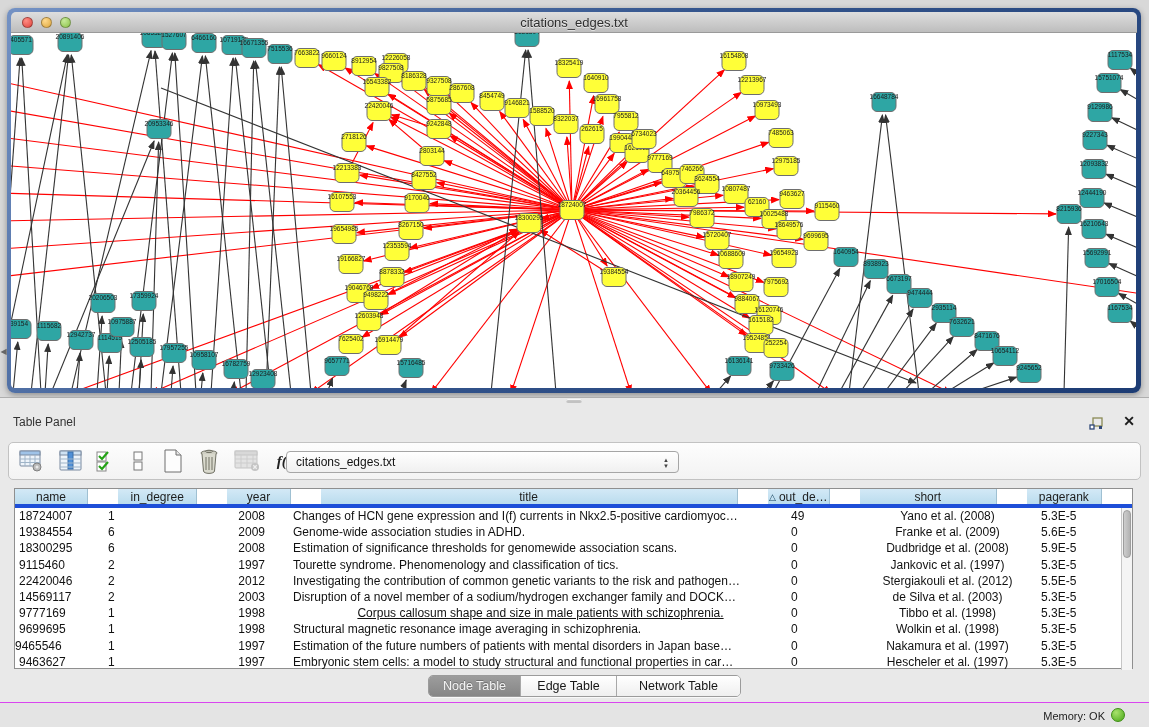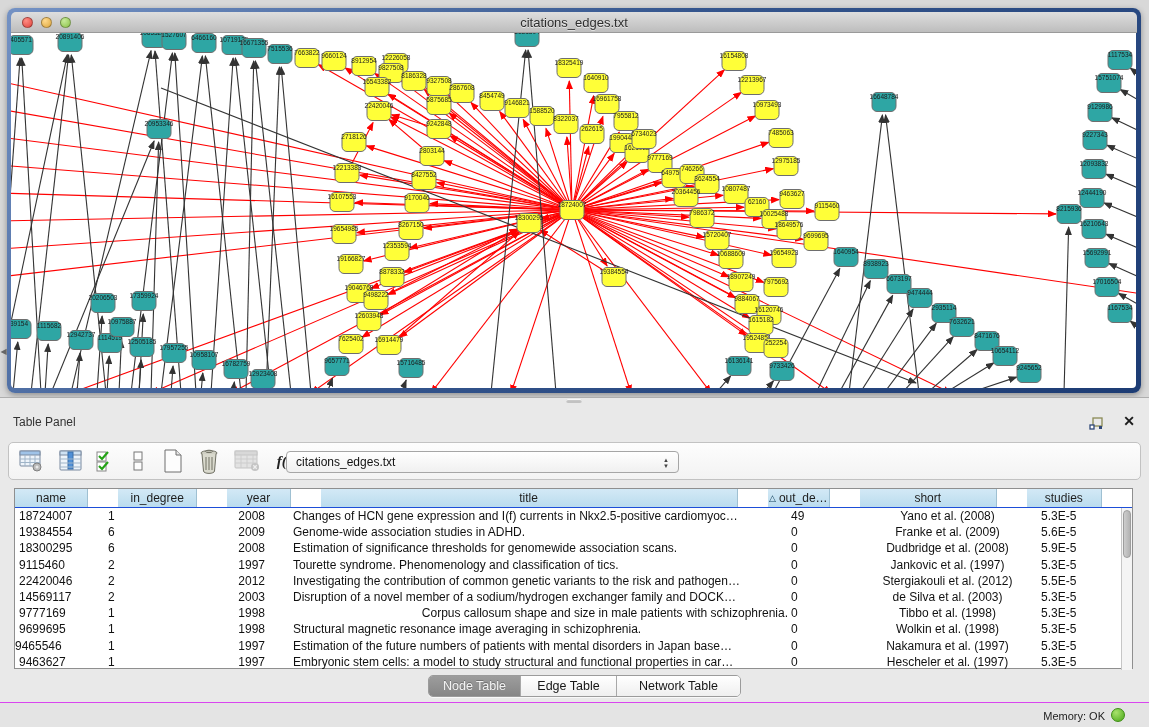--- a/index.html
+++ b/index.html
@@ -45,21 +45,21 @@
   .fx { font-family:"Liberation Serif", serif; font-style:italic; font-weight:bold; font-size:15px; color:#222; }
   .combo { position:absolute; left:277px; top:8px; width:393px; height:22px;
     background:linear-gradient(#ffffff,#f0f0f0); border:1px solid #a6a6a6; border-radius:4px;
     font-size:12px; color:#111; display:flex; align-items:center; padding-left:9px; cursor:pointer; }
   .combo .stepper { position:absolute; right:7px; top:2px; width:10px; height:18px;
     display:flex; flex-direction:column; align-items:center; justify-content:center; gap:1px; }
   .combo .stepper span { font-size:6px; line-height:5px; color:#444; }
 
   .grid { position:absolute; left:14px; top:90px; width:1119px; height:181px;
     background:#fff; border:1px solid #8f8f8f; }
-  .grid-head { display:flex; height:19px; border-bottom:1px solid #1d4ed8;gap:30px; }
+  .grid-head { display:flex; height:19px; border-bottom:4px solid #1d4ed8;gap:30px; }
   .gh-cell { background:linear-gradient(#d3e9f6,#badcee); border-right:1px solid #9fc0d2;
     font-size:12px; color:#1d1d1d; display:flex; align-items:center; justify-content:center;
     overflow:hidden; white-space:nowrap; cursor:pointer; }
   .gh-cell .sortglyph { font-size:9px; margin-right:3px; color:#13405c; }
   .gh-scroll { background:linear-gradient(#d3e9f6,#badcee); flex:1; }
   .grid-body { position:relative; height:162px; overflow:hidden; }
   .g-row { display:flex; height:16.2px; line-height:16.2px; font-size:12px; color:#111; cursor:default; }
   .g-cell { overflow:hidden; white-space:nowrap; }
   .vscroll { position:absolute; right:0; top:19px; width:11px; height:162px;
     background:#f4f4f4; border-left:1px solid #c6c6c6; }
@@ -600,21 +600,21 @@
             <span>title</span>
           </div>
           <div class="gh-cell" style="width: 76px;">
             <span class="sortglyph">△</span>
             <span>out_de…</span>
           </div>
           <div class="gh-cell" style="width: 167px;">
             <span>short</span>
           </div>
           <div class="gh-cell" style="width: 92px;">
-            <span>studies</span>
+            <span>pagerank</span>
           </div>
           <div class="gh-scroll"></div>
         </div>
       <div class="grid-body" id="grid-body">
           <div class="g-row">
             <div class="g-cell" style="width: 89px; text-align: left; padding-left: 4px;">18724007</div>
             <div class="g-cell" style="width: 97px; text-align: left; padding-left: 4px;">1</div>
             <div class="g-cell" style="width: 77px; text-align: right; padding-right: 13px;">2008</div>
             <div class="g-cell" style="width: 510px; text-align: left; padding-left: 15px;">Changes of HCN gene expression and I(f) currents in Nkx2.5-positive cardiomyoc…</div>
             <div class="g-cell" style="width: 76px; text-align: left; padding-left: 3px;">49</div>
@@ -663,21 +663,21 @@
             <div class="g-cell" style="width: 77px; text-align: right; padding-right: 13px;">2003</div>
             <div class="g-cell" style="width: 510px; text-align: left; padding-left: 15px;">Disruption of a novel member of a sodium/hydrogen exchanger family and DOCK…</div>
             <div class="g-cell" style="width: 76px; text-align: left; padding-left: 3px;">0</div>
             <div class="g-cell" style="width: 167px; text-align: center;">de Silva et al. (2003)</div>
             <div class="g-cell" style="width: 92px; text-align: left; padding-left: 10px;">5.3E-5</div>
           </div>
           <div class="g-row">
             <div class="g-cell" style="width: 89px; text-align: left; padding-left: 4px;">9777169</div>
             <div class="g-cell" style="width: 97px; text-align: left; padding-left: 4px;">1</div>
             <div class="g-cell" style="width: 77px; text-align: right; padding-right: 13px;">1998</div>
-            <div class="g-cell" style="width: 510px; text-align: right; padding-left: 15px;">Corpus callosum shape and size in male patients with schizophrenia.</div>
+            <div class="g-cell" style="width: 510px; text-align: center; padding-left: 15px; text-decoration: underline;">Corpus callosum shape and size in male patients with schizophrenia.</div>
             <div class="g-cell" style="width: 76px; text-align: left; padding-left: 3px;">0</div>
             <div class="g-cell" style="width: 167px; text-align: center;">Tibbo et al. (1998)</div>
             <div class="g-cell" style="width: 92px; text-align: left; padding-left: 10px;">5.3E-5</div>
           </div>
           <div class="g-row">
             <div class="g-cell" style="width: 89px; text-align: left; padding-left: 4px;">9699695</div>
             <div class="g-cell" style="width: 97px; text-align: left; padding-left: 4px;">1</div>
             <div class="g-cell" style="width: 77px; text-align: right; padding-right: 13px;">1998</div>
             <div class="g-cell" style="width: 510px; text-align: left; padding-left: 15px;">Structural magnetic resonance image averaging in schizophrenia.</div>
             <div class="g-cell" style="width: 76px; text-align: left; padding-left: 3px;">0</div>

